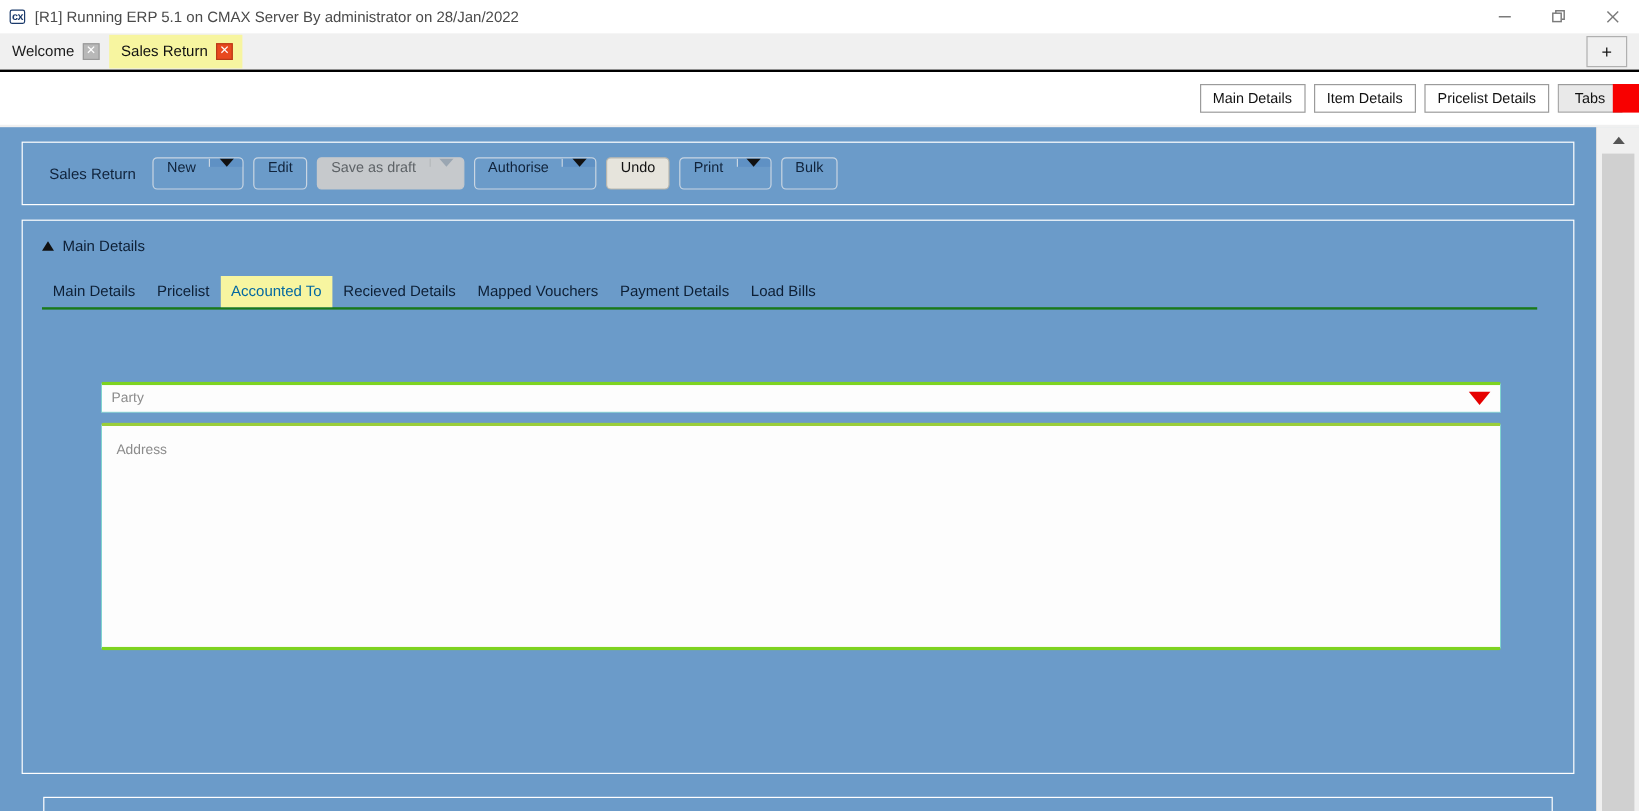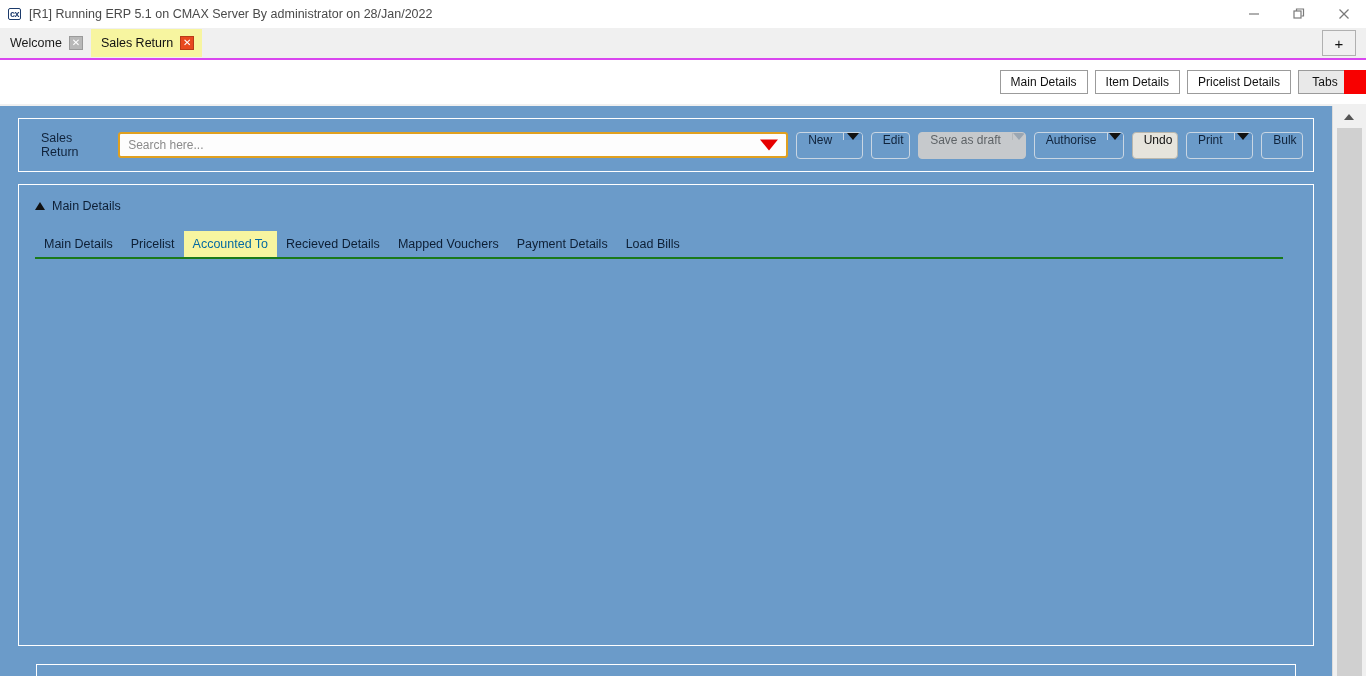--- a/index.html
+++ b/index.html
@@ -33,21 +33,21 @@
     color: #7a7a7a;
   }
   .win-btn svg { display: block; }
 
   
   .tabbar {
     height: 32px; width: 100%;
     background: #f0f0f0;
     display: flex; align-items: center;
     position: relative;
-    border-bottom: 2px solid #d946ef;
+    border-bottom: 2px solid #000000;
   }
   .doc-tab {
     display: flex; align-items: center; gap: 7px;
     height: 28px; padding: 0 8px 0 10px;
     font-size: 12.5px; color: #1a1a1a;
   }
   .doc-tab.active { background: #f7f5a0; color: #111; }
   .closebox {
     width: 14px; height: 14px;
     display: flex; align-items: center; justify-content: center;
@@ -279,24 +279,20 @@
   </div>
 </div>
 
 <div class="workarea">
   <div class="workmain">
 
     <div class="panel toolbar-panel">
       <div class="toolrow">
         <span class="toolrow-label">Sales Return</span>
 
-        <div class="search-field">
-          <span class="ph">Search here...</span>
-          <span class="caret-red"></span>
-        </div>
 
         <div class="btn">
           <span class="lbl">New</span>
           <span class="split">
               <i class="caret-dark"></i>
             </span>
         </div>
 
         <div class="btn">
           <span class="lbl">Edit</span>
@@ -342,20 +338,29 @@
       <div class="subtabs">
         <div class="subtab">Main Details</div>
         <div class="subtab">Pricelist</div>
         <div class="subtab active">Accounted To</div>
         <div class="subtab">Recieved Details</div>
         <div class="subtab">Mapped Vouchers</div>
         <div class="subtab">Payment Details</div>
         <div class="subtab">Load Bills</div>
       </div>
 
+      <div class="fields">
+        <div class="party-field">
+          <span class="ph">Party</span>
+          <span class="caret-red"></span>
+        </div>
+        <div class="address-field">
+          <span class="ph">Address</span>
+        </div>
+      </div>
     </div>
 
     <div class="panel bottom-panel"></div>
   </div>
 
   <div class="scrollcol">
     <div class="sb-arrow">
         <i class="chev"></i>
       </div>
     <div class="sb-track">

